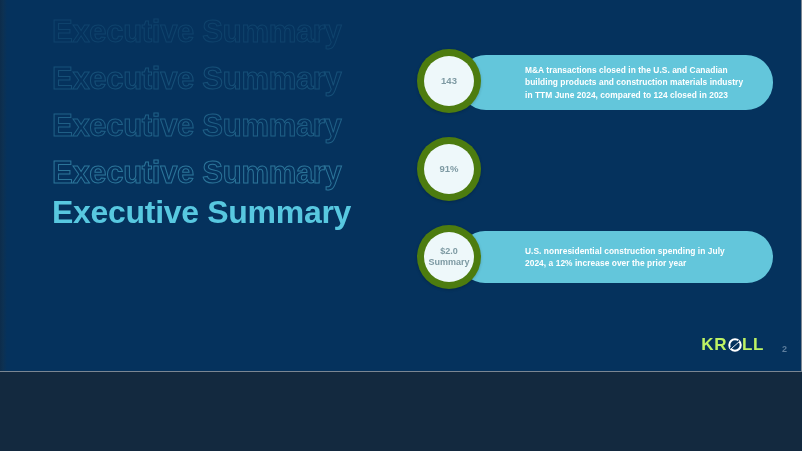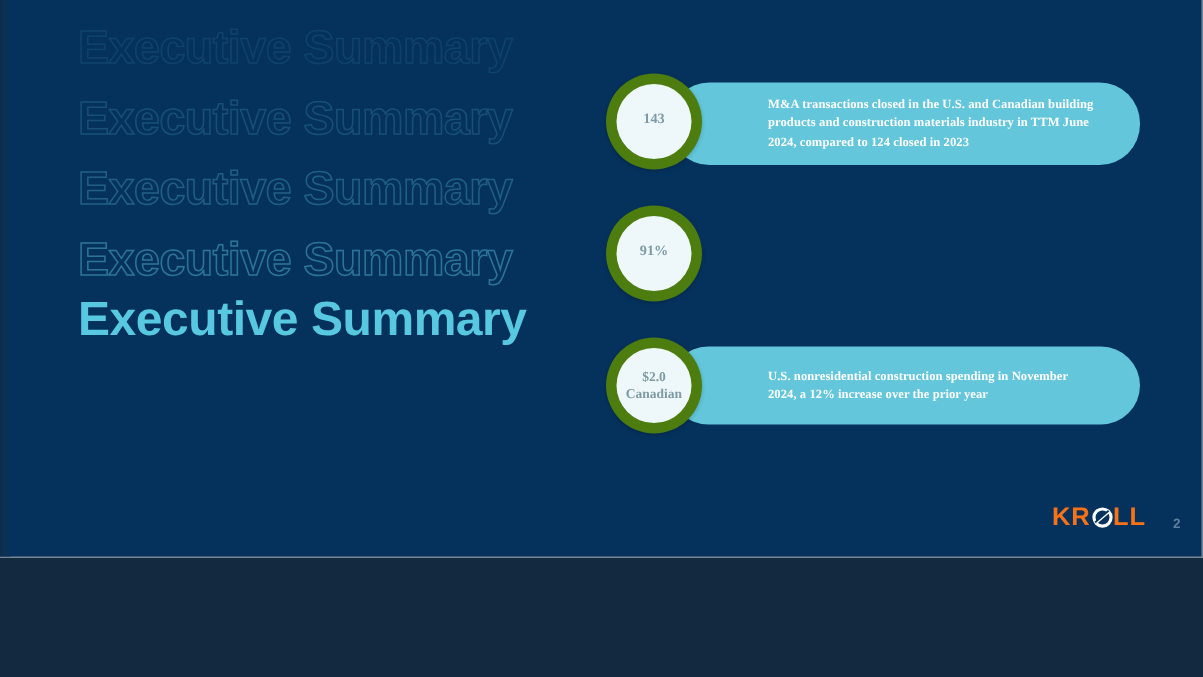--- a/index.html
+++ b/index.html
@@ -58,24 +58,23 @@
     font-size: 32px;
     font-weight: bold;
     letter-spacing: -0.3px;
     color: #58c8e0;
     white-space: nowrap;
   }
 
   
   #stats {
     position: absolute;
-    left: 404px;
+    left: 417px;
     top: 49px;
     width: 356px;
-    font-family: Liberation Serif, serif;
   }
   .stat-row {
     position: relative;
     height: 64px;
     margin-bottom: 24px;
   }
 
   .stat-pill {
     position: absolute;
     left: 42px;
@@ -135,21 +134,21 @@
     position: absolute;
     right: 37px;
     bottom: 16px;
     display: flex;
     align-items: baseline;
   }
   .kroll-word {
     font-size: 17px;
     font-weight: bold;
     letter-spacing: 0.6px;
-    color: #f97316;
+    color: #bef264;
     display: flex;
     align-items: center;
   }
   .kroll-o {
     display: inline-block;
     position: relative;
     width: 14px;
     height: 14px;
     margin: 0 0.5px;
   }
@@ -197,26 +196,26 @@
       <div class="stat-badge">
         <div class="stat-badge-inner">
           <div class="stat-badge-value">91%</div>
         </div>
       </div>
     </div>
 
 
     <div class="stat-row">
       <div class="stat-pill">
-        <div class="stat-text">U.S. nonresidential construction spending in November 2024, a 12% increase over the prior year</div>
+        <div class="stat-text">U.S. nonresidential construction spending in July 2024, a 12% increase over the prior year</div>
       </div>
       <div class="stat-badge">
         <div class="stat-badge-inner">
           <div class="stat-badge-value two-line">$2.0</div>
-          <div class="stat-badge-value two-line">Canadian</div>
+          <div class="stat-badge-value two-line">Summary</div>
         </div>
       </div>
     </div>
 
   </div>
 
   <div id="footer-logo">
     <span class="kroll-word">
       <span>KR</span>
       <span class="kroll-o">

